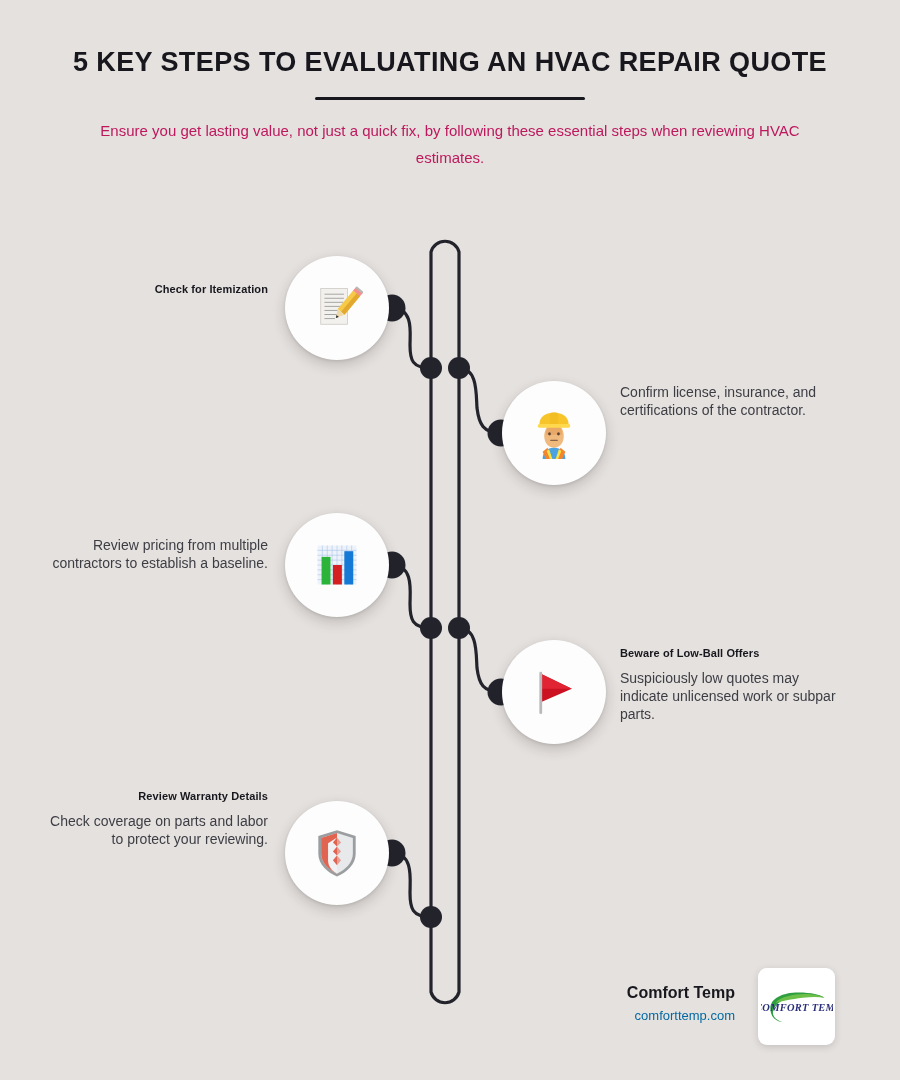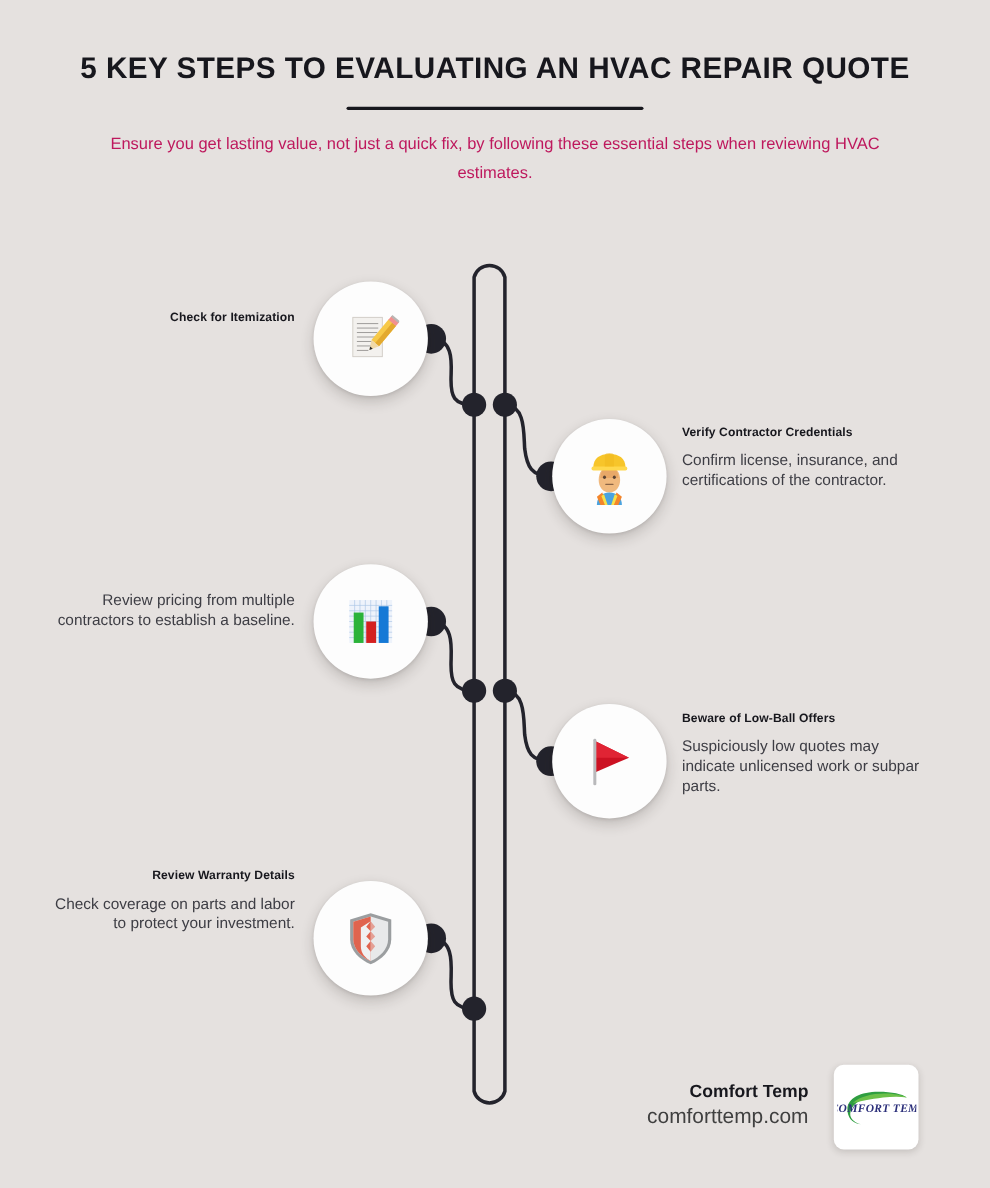--- a/index.html
+++ b/index.html
@@ -48,21 +48,21 @@
     margin:0 0 5px 0;letter-spacing:.1px;
   }
   .s-body{
     font-size:14px;line-height:18px;color:#3d3d44;margin:0;
   }
 
   
   .footer{position:absolute;left:545px;top:968px;width:290px;height:86px;}
   .f-text{position:absolute;right:100px;top:14px;text-align:right;width:180px;}
   .f-name{font-size:16px;font-weight:bold;color:#17171d;line-height:22px;}
-  .f-site{font-size:19px;color:#404040;line-height:24px;}
+  .f-site{font-size:13px;color:#0369a1;line-height:24px;}
   .f-logo{
     position:absolute;right:0;top:0;width:77px;height:77px;
     background:#ffffff;border-radius:9px;
     box-shadow:0 2px 7px rgba(40,35,30,.17);
     display:flex;align-items:center;justify-content:center;
   }
 </style>
 </head>
 <body>
 
@@ -142,21 +142,20 @@
         </g>
         <path d="M28 41h8" stroke="#8a6446" stroke-width="1.6" stroke-linecap="round" fill="none"></path>
         <path d="M18 64c0-8 5-14 14-14s14 6 14 14z" fill="#4aa3e0"></path>
         <path d="M24 50 L29 64 L22 64 L18 55z" fill="#f4852a"></path>
         <path d="M40 50 L35 64 L42 64 L46 55z" fill="#f4852a"></path>
         <path d="M26 52 L30 64 L27 64 L23 54z" fill="#f7e14a"></path>
         <path d="M38 52 L34 64 L37 64 L41 54z" fill="#f7e14a"></path>
       </svg>
     </div>
     <div class="txt r" style="left:620px;top:383px;">
-      <p class="s-head">Verify Contractor Credentials</p>
       <p class="s-body">Confirm license, insurance, and certifications of the contractor.</p>
     </div>
   </div>
 
   <div class="step">
     <div class="bubble" style="left:285px;top:513px;">
       <svg class="emoji" viewBox="0 0 64 64">
         <rect x="8" y="8" width="48" height="48" fill="#eef3fb"></rect>
         <g stroke="#a8c3e6" stroke-width=".7">
           <path d="M8 14h48M8 20h48M8 26h48M8 32h48M8 38h48M8 44h48M8 50h48"></path>
@@ -191,21 +190,21 @@
       <svg class="emoji" viewBox="0 0 64 64">
         <path d="M32 4 L55 11 V33 C55 46 44 56 32 61 C20 56 9 46 9 33 V11 Z" fill="#9b9ea0"></path>
         <path d="M32 7.5 L51.5 13.6 V33 C51.5 44 42 53 32 57.5 C22 53 12.5 44 12.5 33 V13.6 Z" fill="#e8e9ea"></path>
         <path d="M32 7.5 L12.5 13.6 V33 C12.5 44 22 53 32 57.5 Z" fill="#e0644f"></path>
         <path d="M32 13 L27 19 L32 24 L27 30 L32 35 L27 41 L32 47 L32 57.5 C26 54 21 49 21 41 L21 20 Z" fill="#f0f1f2"></path>
         <path d="M32 13 L37 19 L32 24 L37 30 L32 35 L37 41 L32 47 Z" fill="#e0644f" opacity=".55"></path>
       </svg>
     </div>
     <div class="txt l" style="left:50px;top:786px;">
       <p class="s-head">Review Warranty Details</p>
-      <p class="s-body">Check coverage on parts and labor to protect your investment.</p>
+      <p class="s-body">Check coverage on parts and labor to protect your reviewing.</p>
     </div>
   </div>
 
   <div class="footer">
     <div class="f-text">
       <div class="f-name">Comfort Temp</div>
       <div class="f-site">comforttemp.com</div>
     </div>
     <div class="f-logo">
       <svg viewBox="0 0 100 100" width="72" height="72">

